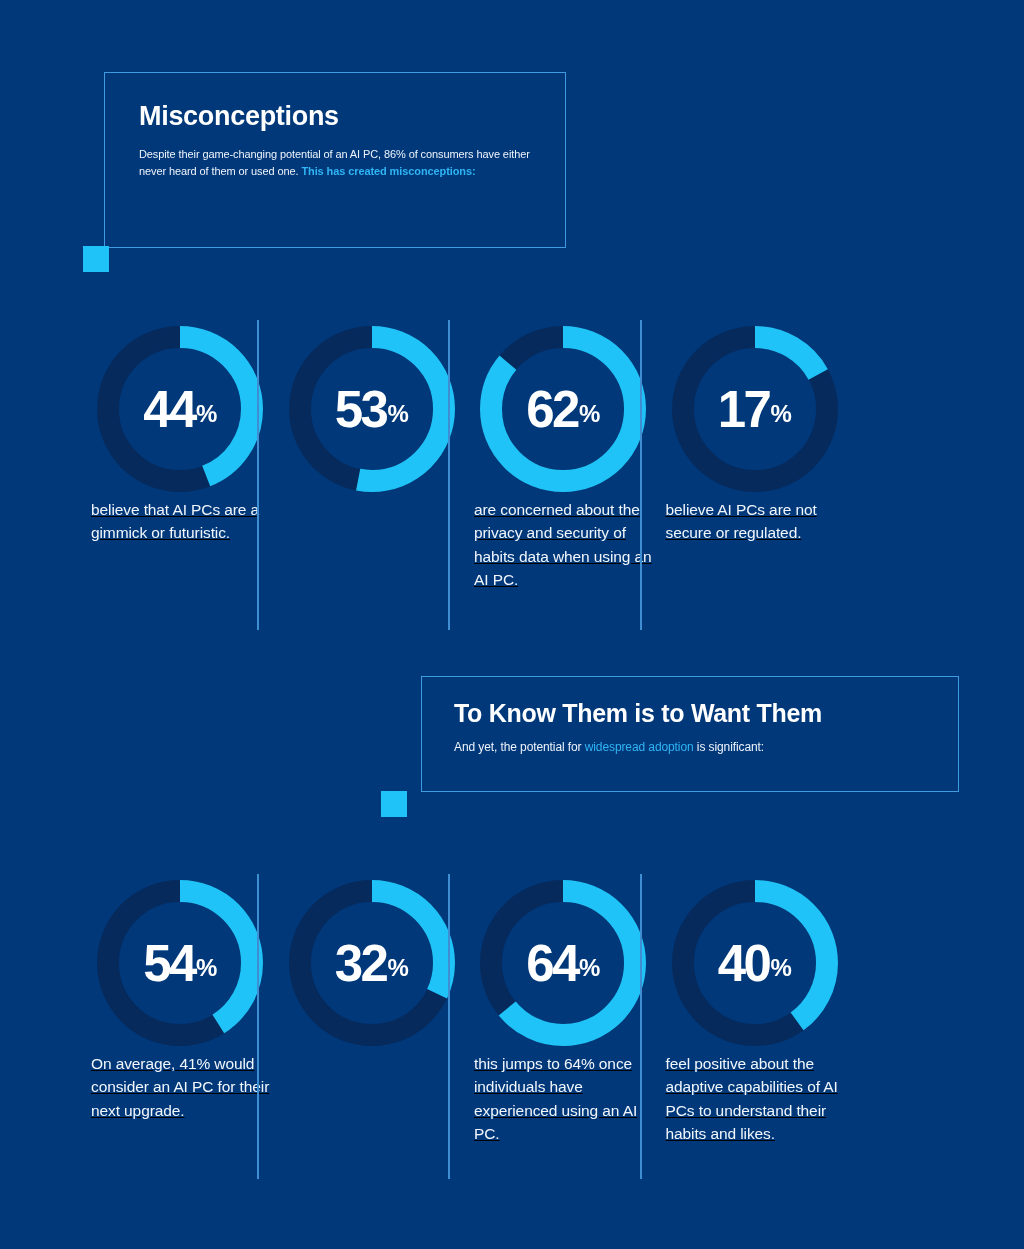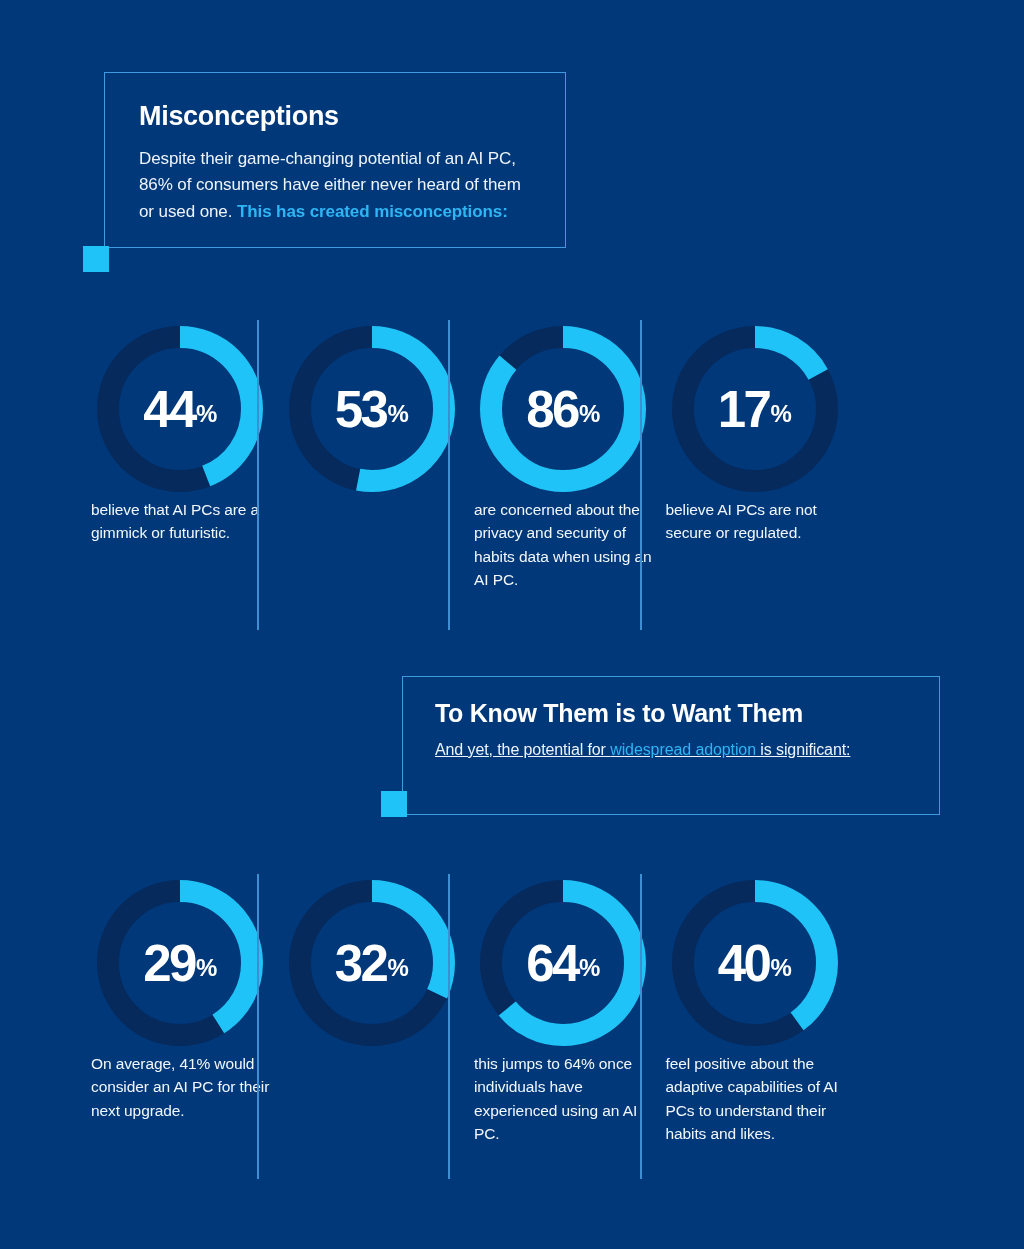--- a/index.html
+++ b/index.html
@@ -30,45 +30,45 @@
   .callout-title {
     color: #ffffff;
     font-size: 27px;
     font-weight: bold;
     letter-spacing: -0.3px;
     line-height: 1.15;
     margin-bottom: 14px;
   }
   .callout-body {
     color: #eef4fb;
-    font-size: 17px;
+    font-size: 11px;
     line-height: 1.55;
     letter-spacing: -0.1px;
   }
   .accent-word { color: #2fb5f4; font-weight: bold; }
   .accent-word-light { color: #2fb5f4; font-weight: normal; }
 
   .accent-square {
     position: absolute;
     width: 26px;
     height: 26px;
     background: #1fc3f7;
   }
 
   #callout-misconceptions { left: 104px; top: 72px; width: 462px; height: 176px; }
   #accent-sq-1 { left: 83px; top: 246px; }
 
-  #callout-know-them { left: 402px; top: 676px; width: 538px; height: 139px; }
+  #callout-know-them { left: 421px; top: 676px; width: 538px; height: 116px; }
   #callout-know-them .callout-inner { padding: 22px 32px 18px 32px; }
   #callout-know-them .callout-title { font-size: 25px; margin-bottom: 10px; }
-  #callout-know-them .callout-body { font-size: 16px; text-decoration: underline; }
+  #callout-know-them .callout-body { font-size: 12px; }
   #accent-sq-2 { left: 381px; top: 791px; }
 
   
-  .donut-row { position: absolute; left: 0; width: 849px; display: flex; }
+  .donut-row { position: absolute; left: 0; width: 849px; display: flex; text-decoration: underline; }
   #donut-row-1 { top: 320px; height: 310px; }
   #donut-row-2 { top: 874px; height: 305px; }
 
   .donut-cell {
     position: relative;
     width: 225px;
     padding-left: 8px;
   }
   .donut-cell.col-1 { margin-left: 83px; }
   .donut-cell.has-divider::before {
@@ -164,21 +164,21 @@
       </div>
     </div>
 
     <div class="donut-cell has-divider">
       <div class="donut-wrap">
         <svg viewBox="0 0 178 178">
           <circle cx="89" cy="89" r="72" fill="none" stroke="#062a5c" stroke-width="22"></circle>
           <circle class="arc" cx="89" cy="89" r="72" fill="none" stroke="#1fc3f7" stroke-width="22" transform="rotate(-90 89 89)" stroke-dasharray="389.05 63.33"></circle>
         </svg>
         <div class="donut-label">
-          <span class="donut-num">86</span>
+          <span class="donut-num">62</span>
           <span class="donut-pct">%</span>
         </div>
       </div>
       <div class="donut-caption">are concerned about the privacy and security of habits data when using an AI PC.</div>
     </div>
 
     <div class="donut-cell has-divider">
       <div class="donut-wrap">
         <svg viewBox="0 0 178 178">
           <circle cx="89" cy="89" r="72" fill="none" stroke="#062a5c" stroke-width="22"></circle>
@@ -205,21 +205,21 @@
 
   <div class="donut-row" id="donut-row-2">
 
     <div class="donut-cell col-1">
       <div class="donut-wrap">
         <svg viewBox="0 0 178 178">
           <circle cx="89" cy="89" r="72" fill="none" stroke="#062a5c" stroke-width="22"></circle>
           <circle class="arc" cx="89" cy="89" r="72" fill="none" stroke="#1fc3f7" stroke-width="22" transform="rotate(-90 89 89)" stroke-dasharray="185.48 266.91"></circle>
         </svg>
         <div class="donut-label">
-          <span class="donut-num">29</span>
+          <span class="donut-num">54</span>
           <span class="donut-pct">%</span>
         </div>
       </div>
       <div class="donut-caption">On average, 41% would consider an AI PC for their next upgrade.</div>
     </div>
 
     <div class="donut-cell has-divider">
       <div class="donut-wrap">
         <svg viewBox="0 0 178 178">
           <circle cx="89" cy="89" r="72" fill="none" stroke="#062a5c" stroke-width="22"></circle>

